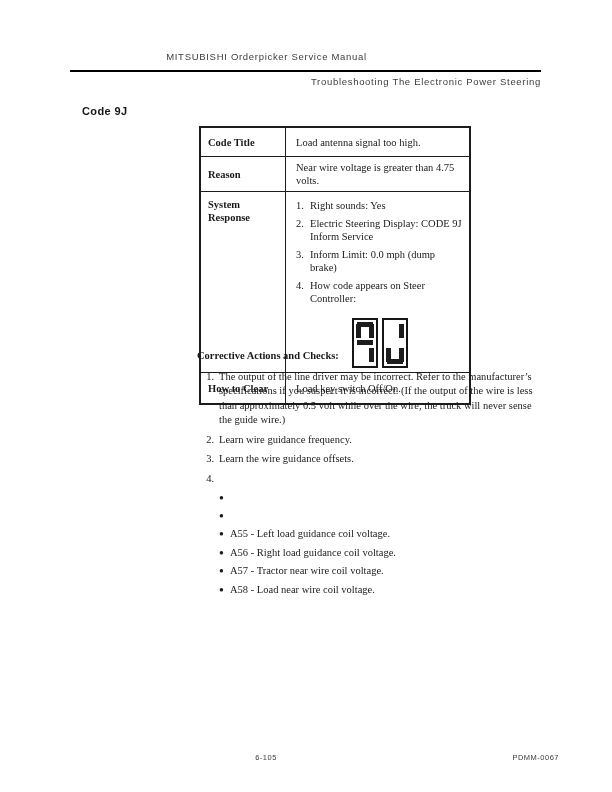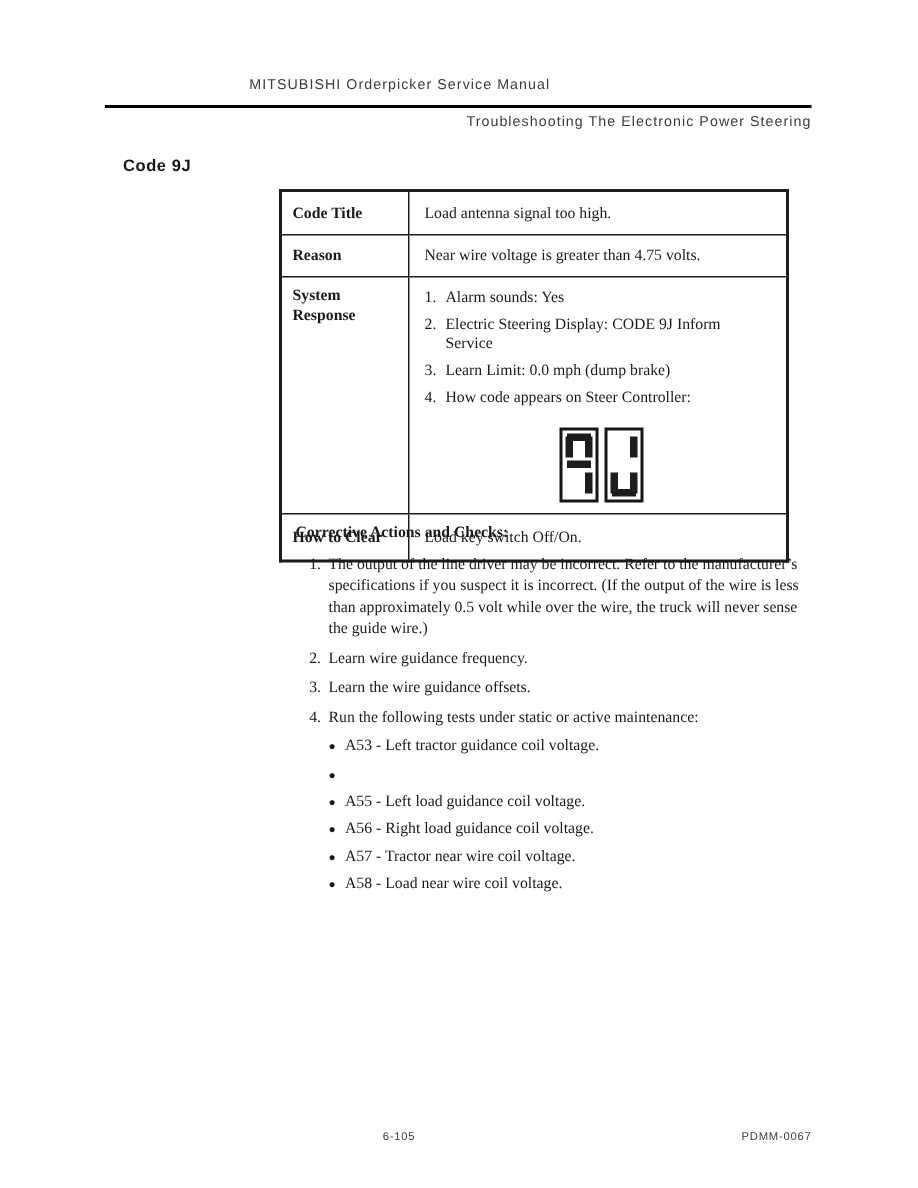--- a/index.html
+++ b/index.html
@@ -45,22 +45,22 @@
     font-weight: bold;
     font-size: 11px;
     letter-spacing: 0.4px;
     color: #161616;
     margin-left: 12px;
   }
 
   
   .code-table {
     position: absolute;
-    top: 126px; left: 186px;
-    width: 340px;
+    top: 126px; left: 199px;
+    width: 272px;
     border-collapse: collapse;
     background: #fff;
   }
   .code-table td {
     border: 1px solid #1c1c1c;
     font-size: 10.5px;
     line-height: 13px;
     vertical-align: middle;
   }
   .code-table { border: 2px solid #1c1c1c; }
@@ -131,21 +131,21 @@
     position: absolute;
     top: 753px; left: 0; width: 532px;
     text-align: center;
     font-family: "Liberation Sans", sans-serif;
     font-size: 7.5px;
     letter-spacing: 0.5px;
     color: #3c3c3c;
   }
   .footer-doc {
     position: absolute;
-    top: 753px; right: 71px;
+    top: 753px; right: 53px;
     font-family: "Liberation Sans", sans-serif;
     font-size: 7.5px;
     letter-spacing: 0.5px;
     color: #3c3c3c;
   }
 </style>
 </head>
 <body>
 
 <div class="page">
@@ -164,29 +164,29 @@
     </tr>
     <tr class="row-reason">
       <td class="lbl">Reason</td>
       <td class="val">Near wire voltage is greater than 4.75 volts.</td>
     </tr>
     <tr class="row-sys">
       <td class="lbl">System Response</td>
       <td class="val">
         <div class="sys-item">
           <span class="num">1.</span>
-          <span class="txt">Alarm sounds: Yes</span>
+          <span class="txt">Right sounds: Yes</span>
         </div>
         <div class="sys-item">
           <span class="num">2.</span>
           <span class="txt">Electric Steering Display: CODE 9J Inform Service</span>
         </div>
         <div class="sys-item">
           <span class="num">3.</span>
-          <span class="txt">Learn Limit: 0.0 mph (dump brake)</span>
+          <span class="txt">Inform Limit: 0.0 mph (dump brake)</span>
         </div>
         <div class="sys-item">
           <span class="num">4.</span>
           <span class="txt">How code appears on Steer Controller:</span>
         </div>
         <div class="sseg-row" id="sseg-container">
               <div class="sseg-box">
                 <div class="seg seg-a"></div>
                 <div class="seg seg-b"></div>
                 <div class="seg seg-c"></div>
@@ -219,27 +219,25 @@
     <div class="step">
       <span class="num">2.</span>
       <span class="txt">Learn wire guidance frequency.</span>
     </div>
     <div class="step">
       <span class="num">3.</span>
       <span class="txt">Learn the wire guidance offsets.</span>
     </div>
     <div class="step">
       <span class="num">4.</span>
-      <span class="txt">Run the following tests under static or active maintenance:</span>
     </div>
 
     <div class="bullets">
       <div class="bullet-row">
         <span class="bullet">●</span>
-        <span class="txt">A53 - Left tractor guidance coil voltage.</span>
       </div>
       <div class="bullet-row">
         <span class="bullet">●</span>
       </div>
       <div class="bullet-row">
         <span class="bullet">●</span>
         <span class="txt">A55 - Left load guidance coil voltage.</span>
       </div>
       <div class="bullet-row">
         <span class="bullet">●</span>

